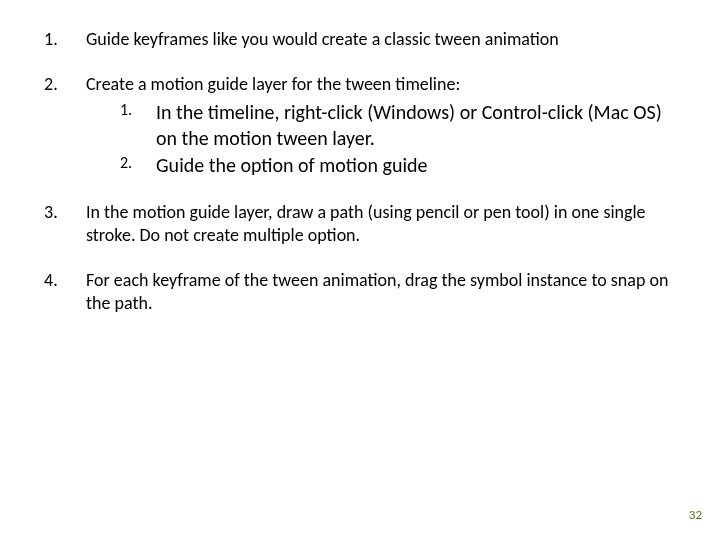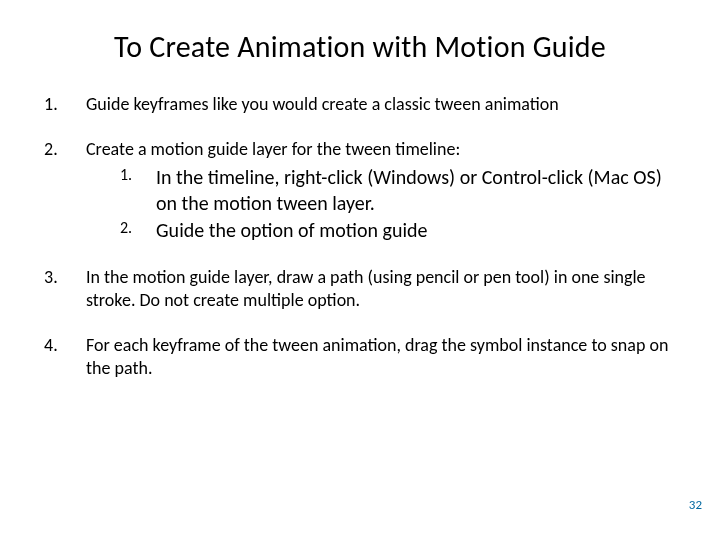--- a/index.html
+++ b/index.html
@@ -64,31 +64,30 @@
   ol.inner > li::before {
     content: counter(inner) ".";
     position: absolute;
     left: 4px;
     top: 0;
     font-size: 16px;
   }
   .page-number {
     position: absolute;
     right: 18px;
-    bottom: 28px;
+    bottom: 18px;
     font-size: 13px;
-    color: #0369a1;
+    color: #4d7c0f;
   }
   .pretext { display: block; }
 </style>
 </head>
 <body>
 
 <div class="slide">
-  <h1 class="title">To Create Animation with Motion Guide</h1>
 
   <ol class="outer">
     <li>
       <span>Guide keyframes like you would create a classic tween animation</span>
     </li>
     <li>
       <span class="pretext">Create a motion guide layer for the tween timeline:</span>
       <ol class="inner">
         <li>
           <span>In the timeline, right-click (Windows) or Control-click (Mac OS) on the motion tween layer.</span>

